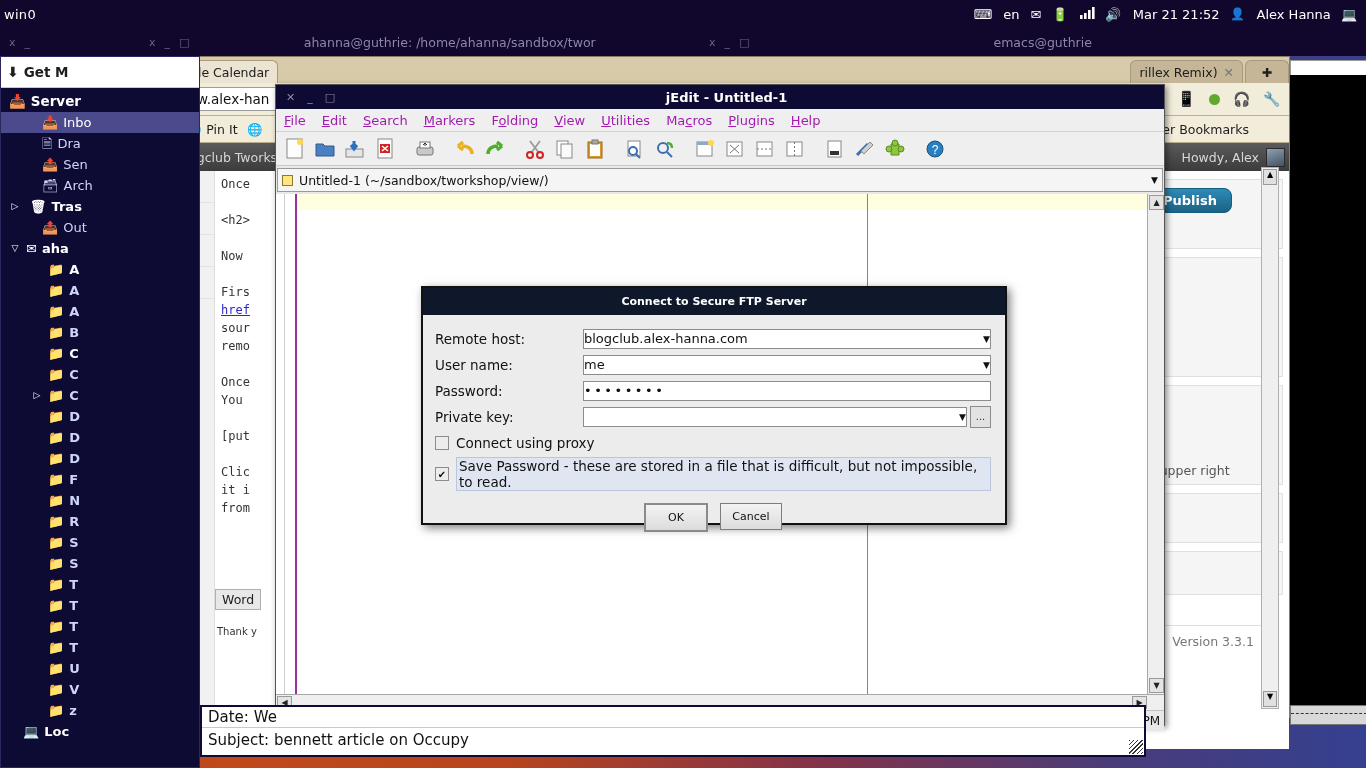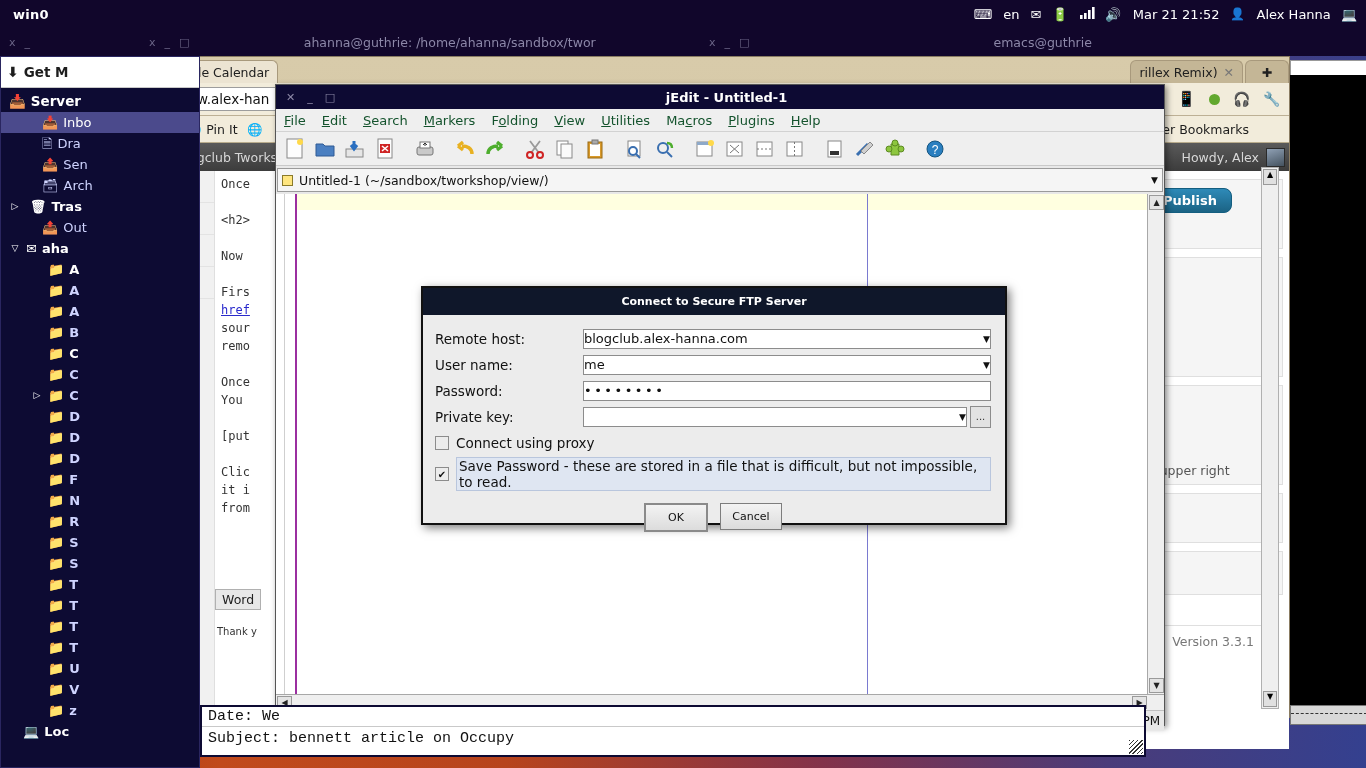--- a/index.html
+++ b/index.html
@@ -10,21 +10,21 @@
   }
   .abs{position:absolute;}
 
   
   #wallpaper{left:0;top:0;width:1366px;height:768px;
     background:linear-gradient(95deg,#8a3013 0%,#c14a1c 20%,#b7441d 40%,#83324a 62%,#4a3c7a 82%,#34408f 100%);}
 
   
   #panel{left:0;top:0;width:1366px;height:28px;background:#11062b;color:#fff;
     display:flex;align-items:center;}
-  #panel .win-label{font-weight:bold;font-size:13px;margin-left:13px;letter-spacing:.3px;}
+  #panel .win-label{font-weight:normal;font-size:13px;margin-left:4px;letter-spacing:.3px;}
   #tray{margin-left:auto;display:flex;align-items:center;gap:11px;padding-right:8px;}
   #tray .tray-txt{font-size:13px;color:#fff;}
   .ico{display:inline-block;line-height:1;}
 
   
   .bgwin-title{height:28px;background:#11062b;color:#8c87a8;font-size:12.5px;
     display:flex;align-items:center;}
   .wbtns{display:flex;gap:9px;padding-left:9px;color:#6a6486;font-size:11px;}
   .wtitle{margin:0 auto;padding-right:30px;white-space:nowrap;overflow:hidden;}
 
@@ -89,21 +89,21 @@
     background-image:linear-gradient(#2e8ab8,#1b6384);border:1px solid #145e80;}
 
   
   #jedit{left:275px;top:84px;width:890px;height:642px;background:#e8e8e8;
     border:1px solid #555;box-sizing:border-box;box-shadow:2px 2px 6px rgba(0,0,0,.45);}
   #jtitle{height:24px;background:#0d0a33;color:#fff;display:flex;align-items:center;
     font-size:13px;font-weight:bold;}
   #jtitle .jbtns{display:flex;gap:12px;padding-left:10px;color:#8e8aa8;font-size:11px;font-weight:normal;}
   #jtitle .jt{margin:0 auto;padding-right:46px;}
   #jmenu{height:22px;background:#efefef;display:flex;align-items:center;gap:0;
-    font-size:13px;color:#14532d;border-bottom:1px solid #d2d2d2;}
+    font-size:13px;color:#a21caf;border-bottom:1px solid #d2d2d2;}
   .jm{padding:2px 8px;white-space:nowrap;}
   .jm u{text-decoration:underline;}
   #jtool{height:33px;background:#efefef;display:flex;align-items:center;padding-left:4px;
     border-bottom:1px solid #c9c9c9;}
   .tbtn{width:30px;height:27px;display:flex;align-items:center;justify-content:center;}
   .tsep{width:10px;}
   #jbuf{height:22px;background:#f5f5f5;border:1px solid #9a9a9a;margin:2px 1px;
     display:flex;align-items:center;gap:6px;padding:0 4px;font-size:12.5px;color:#111;}
   #jbuf .sq{width:9px;height:9px;background:#ffe680;border:1px solid #8a7a2a;}
   #jbuf .dd{margin-left:auto;font-size:9px;}
@@ -142,21 +142,21 @@
     display:flex;align-items:center;justify-content:center;font-size:10px;color:#111;flex:none;}
   .chkrow.hl span.txt{background:#dfe6f2;border:1px solid #b9c6dd;padding:0 2px;}
   #ftpbtns{display:flex;justify-content:center;gap:12px;margin-top:12px;}
   .dbtn{min-width:60px;height:25px;background:#e4e4e4;border:1px solid #7d7d7d;
     display:flex;align-items:center;justify-content:center;font-size:11px;color:#111;
     background-image:linear-gradient(#f3f3f3,#dcdcdc);}
   .dbtn.def{border:2px solid #8a8a8a;}
 
   
   #compose{left:200px;top:705px;width:946px;height:52px;background:#fff;border:2px solid #0d0a33;
-    box-sizing:border-box;overflow:hidden;font-family:Liberation Mono, monospace;}
+    box-sizing:border-box;overflow:hidden;}
   #compose .crow{font-size:15px;color:#111;padding:1px 6px;white-space:nowrap;}
   #compose .crow2{border-top:1px solid #c9c9c9;padding-top:3px;}
   .grip{position:absolute;right:1px;bottom:1px;width:14px;height:14px;
     background:repeating-linear-gradient(135deg,#333 0 1px,transparent 1px 3px);}
 
   
   #blackpane{left:1290px;top:75px;width:76px;height:650px;background:#000;}
   #blackstrip{left:1290px;top:60px;width:76px;height:18px;background:#fff;border:1px solid #999;}
   #blackbtm{left:1290px;top:705px;width:76px;height:18px;background:#d8d8d8;border:1px solid #777;}
 </style>

